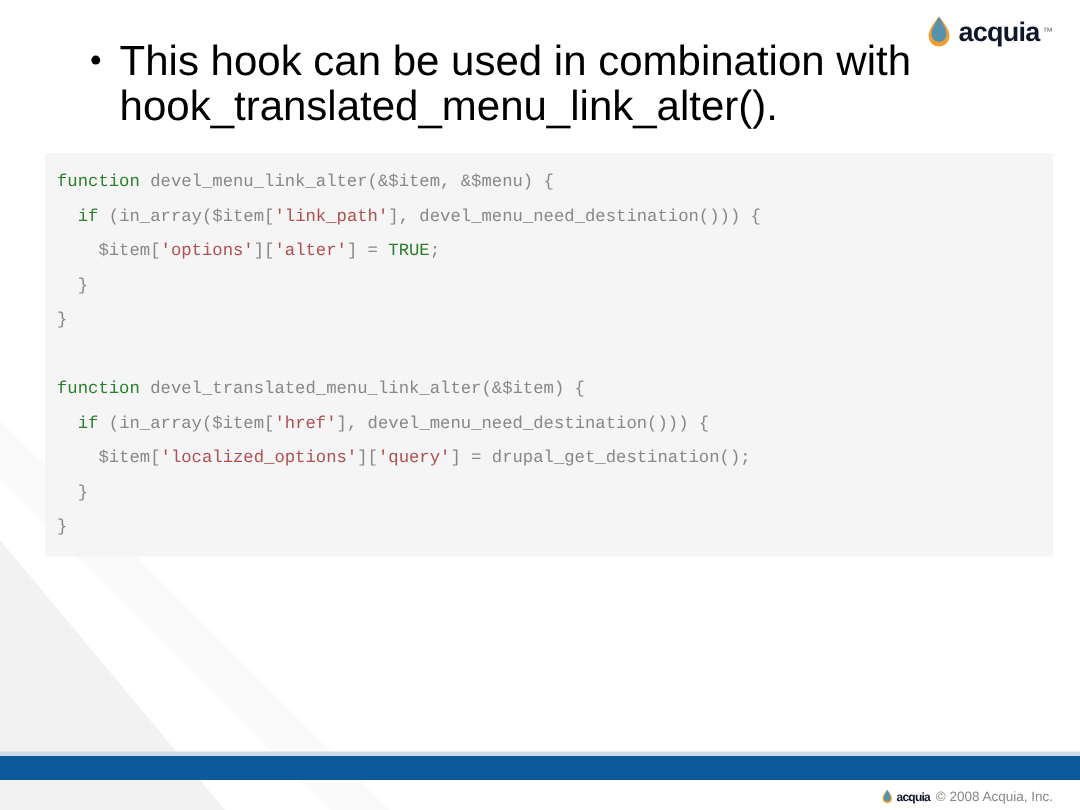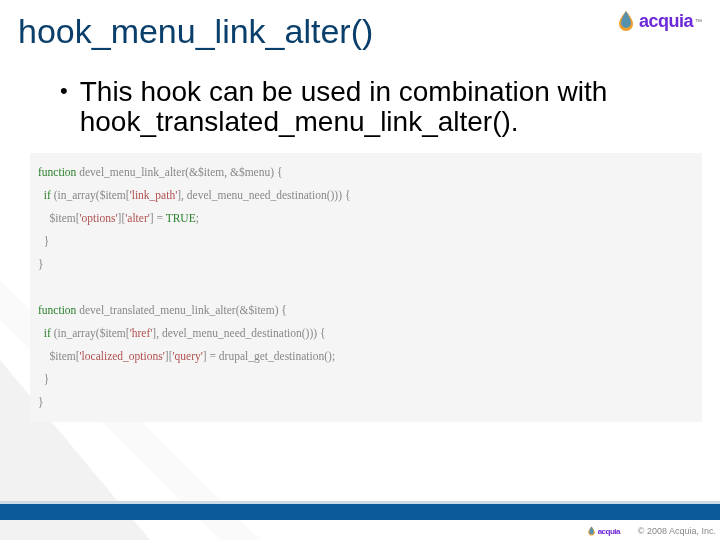--- a/index.html
+++ b/index.html
@@ -25,21 +25,21 @@
   .logo {
     position: absolute;
     top: 10px;
     right: 18px;
     display: flex;
     align-items: center;
     gap: 3px;
   }
   .logo-text {
     font-size: 18px;
-    color: #6d28d9;
+    color: #0f172a;
     font-weight: 600;
     letter-spacing: -0.5px;
   }
   .logo-tm {
     font-size: 7px;
     color: #6a6a6a;
     vertical-align: super;
     margin-left: -1px;
   }
   .bullet {
@@ -57,21 +57,21 @@
   }
   .bullet-text {
     font-size: 28px;
     color: #000;
     line-height: 30px;
   }
   .code-block {
     margin: 16px 18px 0 30px;
     background: #f5f5f5;
     padding: 8px 8px 8px 8px;
-    font-family: Liberation Serif, serif;
+    font-family: Liberation Mono, monospace;
     font-size: 11.5px;
     color: #888;
     line-height: 2.0;
     white-space: pre;
     border-radius: 1px;
   }
   .kw-func { color: #2a7f2a; }
   .kw-flow { color: #2a7f2a; }
   .kw-const { color: #2a7f2a; }
   .str { color: #b05050; }
@@ -89,21 +89,21 @@
     position: absolute;
     bottom: 36px;
     left: 0;
     right: 0;
     height: 3px;
     background: #cddbe6;
   }
   .copyright {
     position: absolute;
     bottom: 4px;
-    right: 4px;
+    right: 18px;
     font-size: 9px;
     color: #888;
   }
   .footer-logo {
     position: absolute;
     bottom: 4px;
     right: 100px;
     display: flex;
     align-items: center;
     gap: 2px;
@@ -130,21 +130,20 @@
 
   <div class="logo">
     <svg width="20" height="22" viewBox="0 0 20 22">
       <path d="M10 1 C 6 6, 3 10, 3 14 a7 7 0 0 0 14 0 C 17 10, 14 6, 10 1 Z" fill="#f0a030"></path>
       <path d="M10 1 C 8 5, 5 9, 5 13 a5 5 0 0 0 10 0 C 15 9, 12 5, 10 1 Z" fill="#3b8fc4" opacity="0.85"></path>
     </svg>
     <span class="logo-text">acquia</span>
       <span class="logo-tm">™</span>
   </div>
 
-  <h1 class="title">hook_menu_link_alter()</h1>
 
   <div class="bullet">
     <div class="bullet-wrap">
       <span class="bullet-dot">•</span>
       <span class="bullet-text">This hook can be used in combination with hook_translated_menu_link_alter().</span>
     </div>
   </div>
 
   <div class="code-block"><span class="kw-func">function</span> <span class="fn-name">devel_menu_link_alter</span><span class="punct">(&amp;$item, &amp;$menu) {</span>
   <span class="kw-flow">if</span><span class="punct"> (in_array($item[</span><span class="str">'link_path'</span><span class="punct">], devel_menu_need_destination())) {</span>

